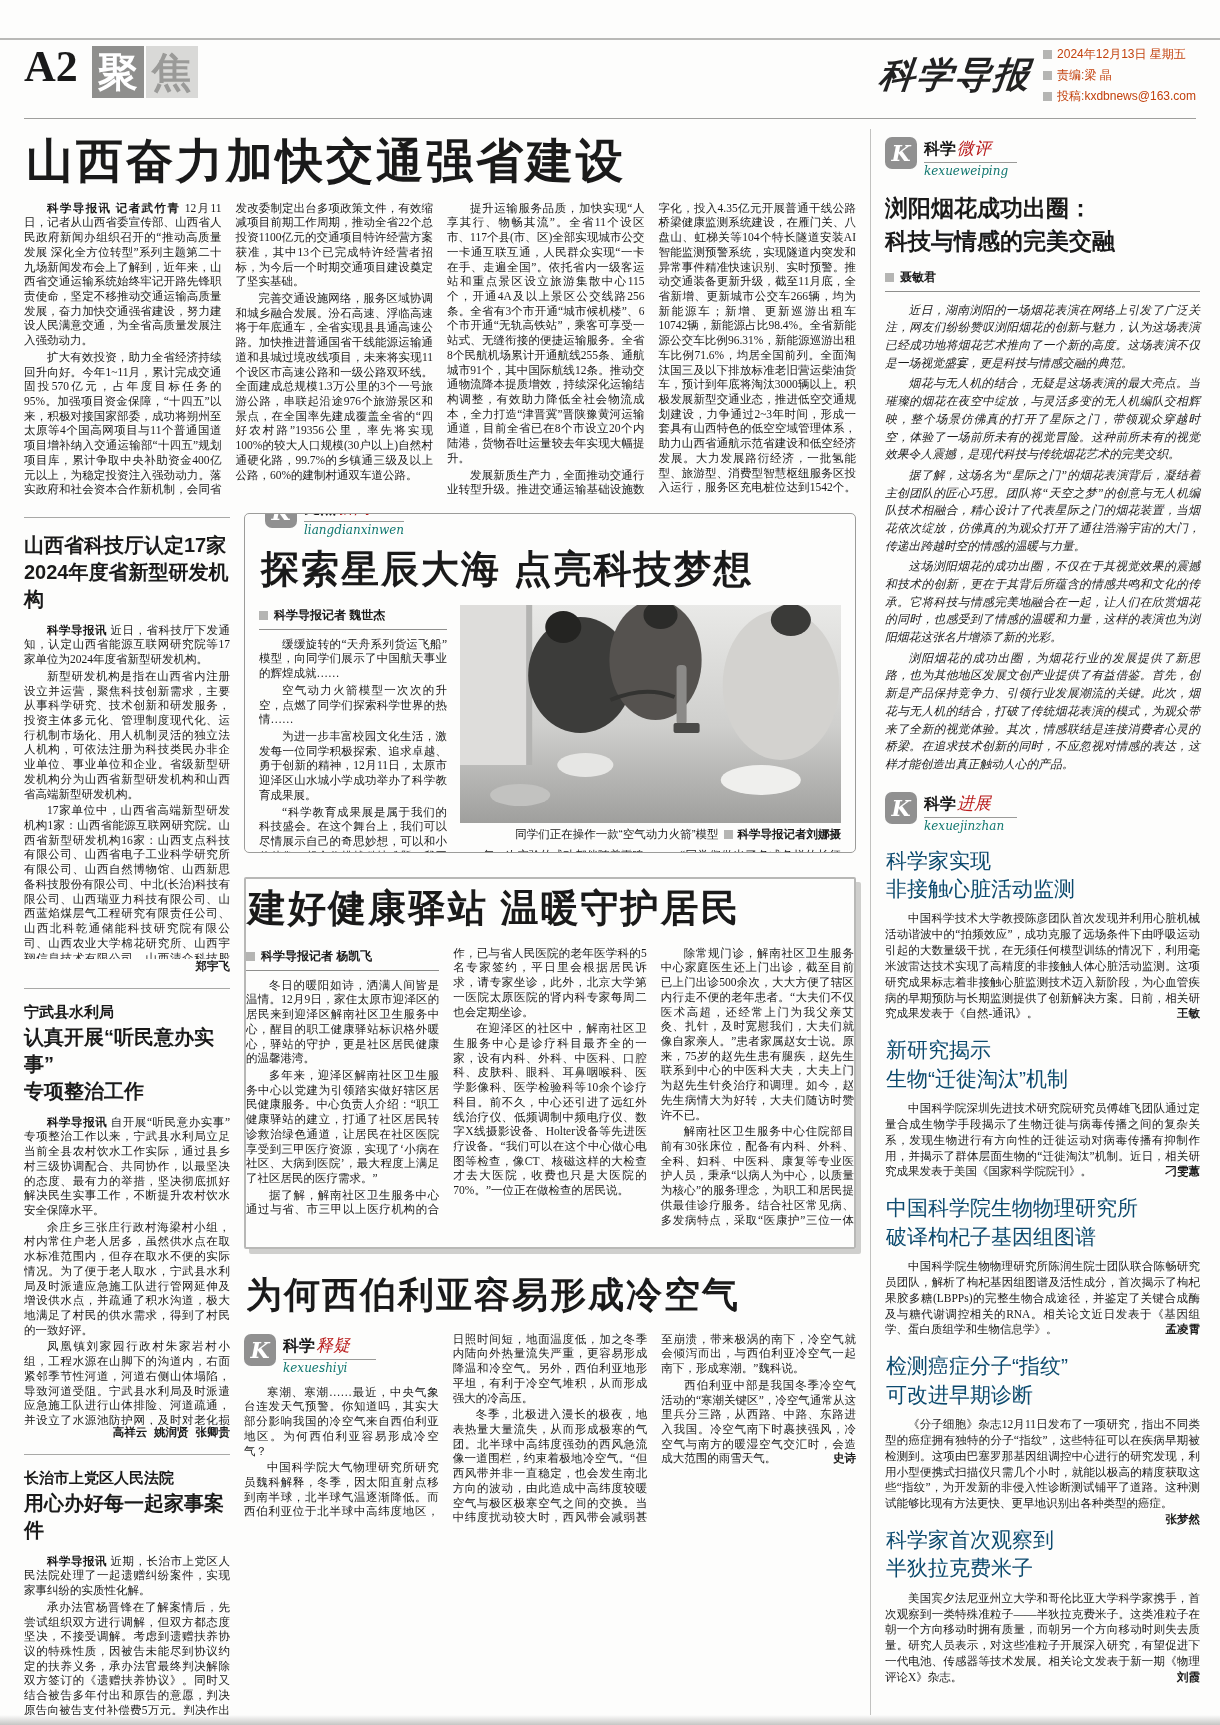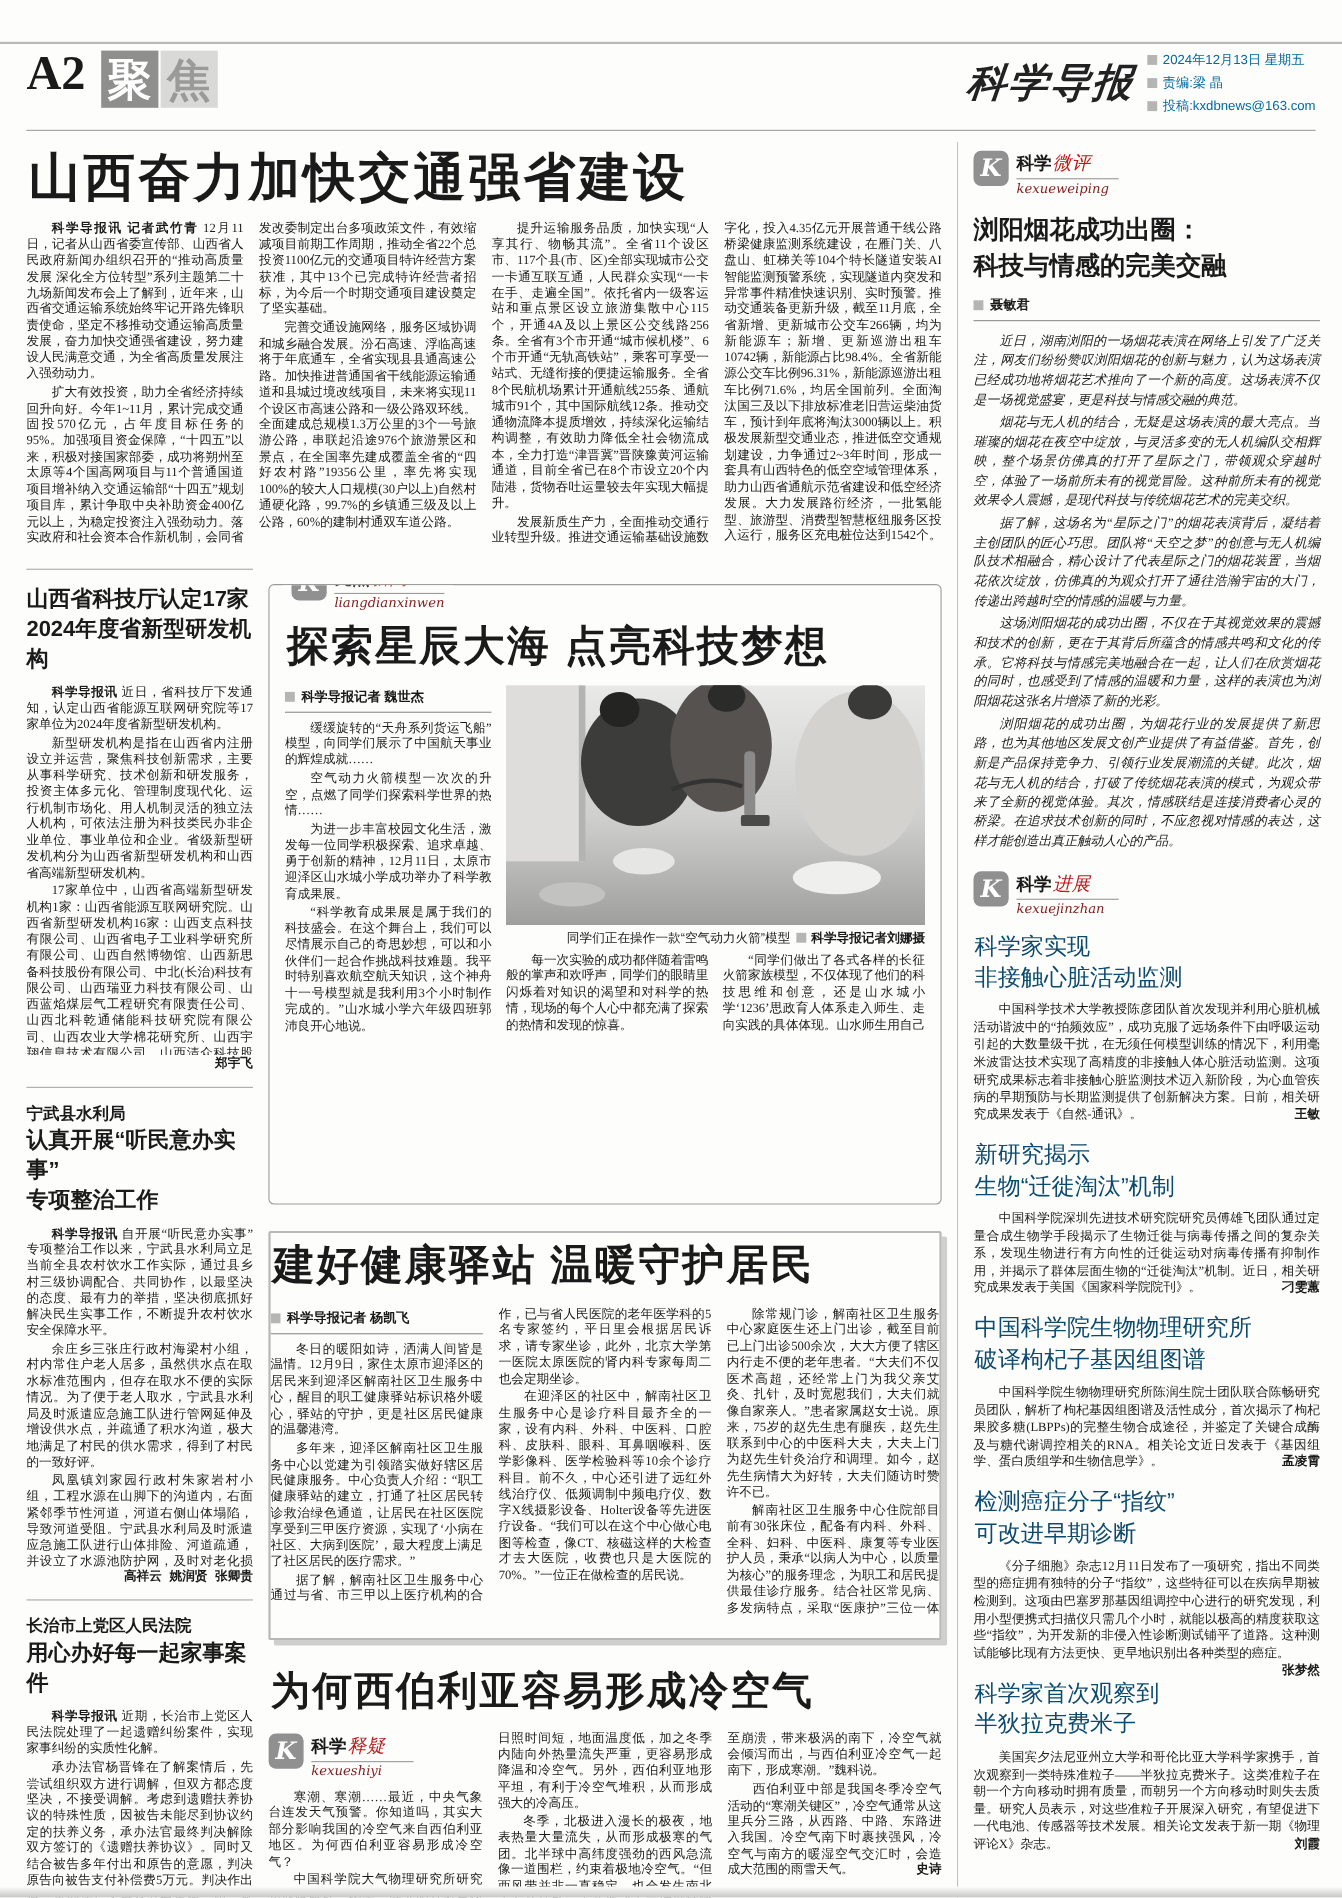--- a/index.html
+++ b/index.html
@@ -13,21 +13,21 @@
   .hdr-left{display:flex;align-items:flex-start;gap:14px;}
   .pagenum{font-family:"Liberation Serif",serif;font-weight:bold;font-size:44px;line-height:.95;}
   .focus-logo{display:flex;gap:2px;}
   .focus-logo span{width:52px;height:52px;display:flex;align-items:center;justify-content:center;
       font-size:40px;font-weight:bold;font-family:"Liberation Serif",serif;}
   .focus-logo .f1{background:#8f8f8d;color:#fff;}
   .focus-logo .f2{background:#d9d9d7;color:#9a9a98;}
   .hdr-right{display:flex;align-items:center;gap:12px;}
   .masthead{font-family:"DejaVu Serif",serif;font-style:italic;font-weight:bold;font-size:36px;
       letter-spacing:2px;transform:skewX(-6deg);color:#222;}
-  .hdr-info{display:flex;flex-direction:column;gap:4px;font-family:"Liberation Sans",sans-serif;font-size:12px;color:#0369a1;}
+  .hdr-info{display:flex;flex-direction:column;gap:4px;font-family:"Liberation Sans",sans-serif;font-size:12px;color:#c2410c;}
   .hdr-info .row{display:flex;align-items:center;gap:5px;}
   .sqb{width:9px;height:9px;background:#b5b5b3;display:inline-block;flex:0 0 auto;}
   .headrule{height:1px;background:#9f9f9d;margin-top:8px;}
 
   
   .content{display:grid;grid-template-columns:206px 612px 330px;column-gap:14px;margin-top:10px;}
   .lead{grid-column:1/3;}
   .leftcol{grid-column:1;}
   .midcol{grid-column:2;}
   .rightcol{grid-column:3;grid-row:1/span 2;border-left:1px solid #c2c2c0;padding-left:14px;}
@@ -51,25 +51,25 @@
 
   
   .klogo{display:flex;align-items:flex-start;gap:7px;width:fit-content;background:#fdfdfc;}
   .kbadge{width:32px;height:32px;border-radius:7px;background:#909090;color:#fff;display:flex;
       align-items:center;justify-content:center;font-family:"DejaVu Serif",serif;font-weight:bold;
       font-style:italic;font-size:22px;flex:0 0 auto;}
   .ktext{display:flex;flex-direction:column;}
   .ktitle{display:flex;align-items:baseline;gap:1px;border-bottom:1px solid #9a9a98;padding:0 26px 2px 0;}
   .ktitle .t1{font-family:"Liberation Sans",sans-serif;font-weight:bold;font-size:16px;}
   .ktitle .t2{font-family:"DejaVu Serif",serif;font-style:italic;font-size:17px;color:#b91c1c;}
-  .kpinyin{font-family:"DejaVu Serif",serif;font-style:italic;font-size:12px;color:#7f1d1d;padding-top:1px;}
+  .kpinyin{font-family:"DejaVu Serif",serif;font-style:italic;font-size:12px;color:#0f766e;padding-top:1px;}
 
   
   .box{border:1.5px solid #9c9c9a;border-radius:5px;padding:12px 14px 10px;}
-  .spotlight{margin-top:28px;position:relative;height:564px;box-sizing:border-box;overflow:hidden;}
+  .spotlight{margin-top:10px;position:relative;height:340px;box-sizing:border-box;overflow:hidden;}
   .spotlight .klogo{position:absolute;top:-18px;left:12px;padding:0 8px;}
   .mid-headline{font-size:38px;font-weight:bold;letter-spacing:2px;margin:18px 0 10px 2px;}
   .sp-grid{display:flex;gap:13px;}
   .sp-col1{flex:0 0 188px;overflow:hidden;height:352px;}
   .byline-l{display:flex;align-items:center;gap:6px;font-family:"Liberation Sans",sans-serif;
       font-weight:bold;font-size:12px;border-bottom:1px solid #8e8e8c;padding:2px 0 5px;margin-bottom:7px;}
   .sp-right{flex:1;display:flex;flex-direction:column;}
   .photo{width:100%;height:218px;display:block;}
   .caption{text-align:right;font-size:11.5px;margin:4px 0 6px;display:flex;justify-content:flex-end;
       align-items:center;gap:5px;font-family:"Liberation Sans",sans-serif;}

